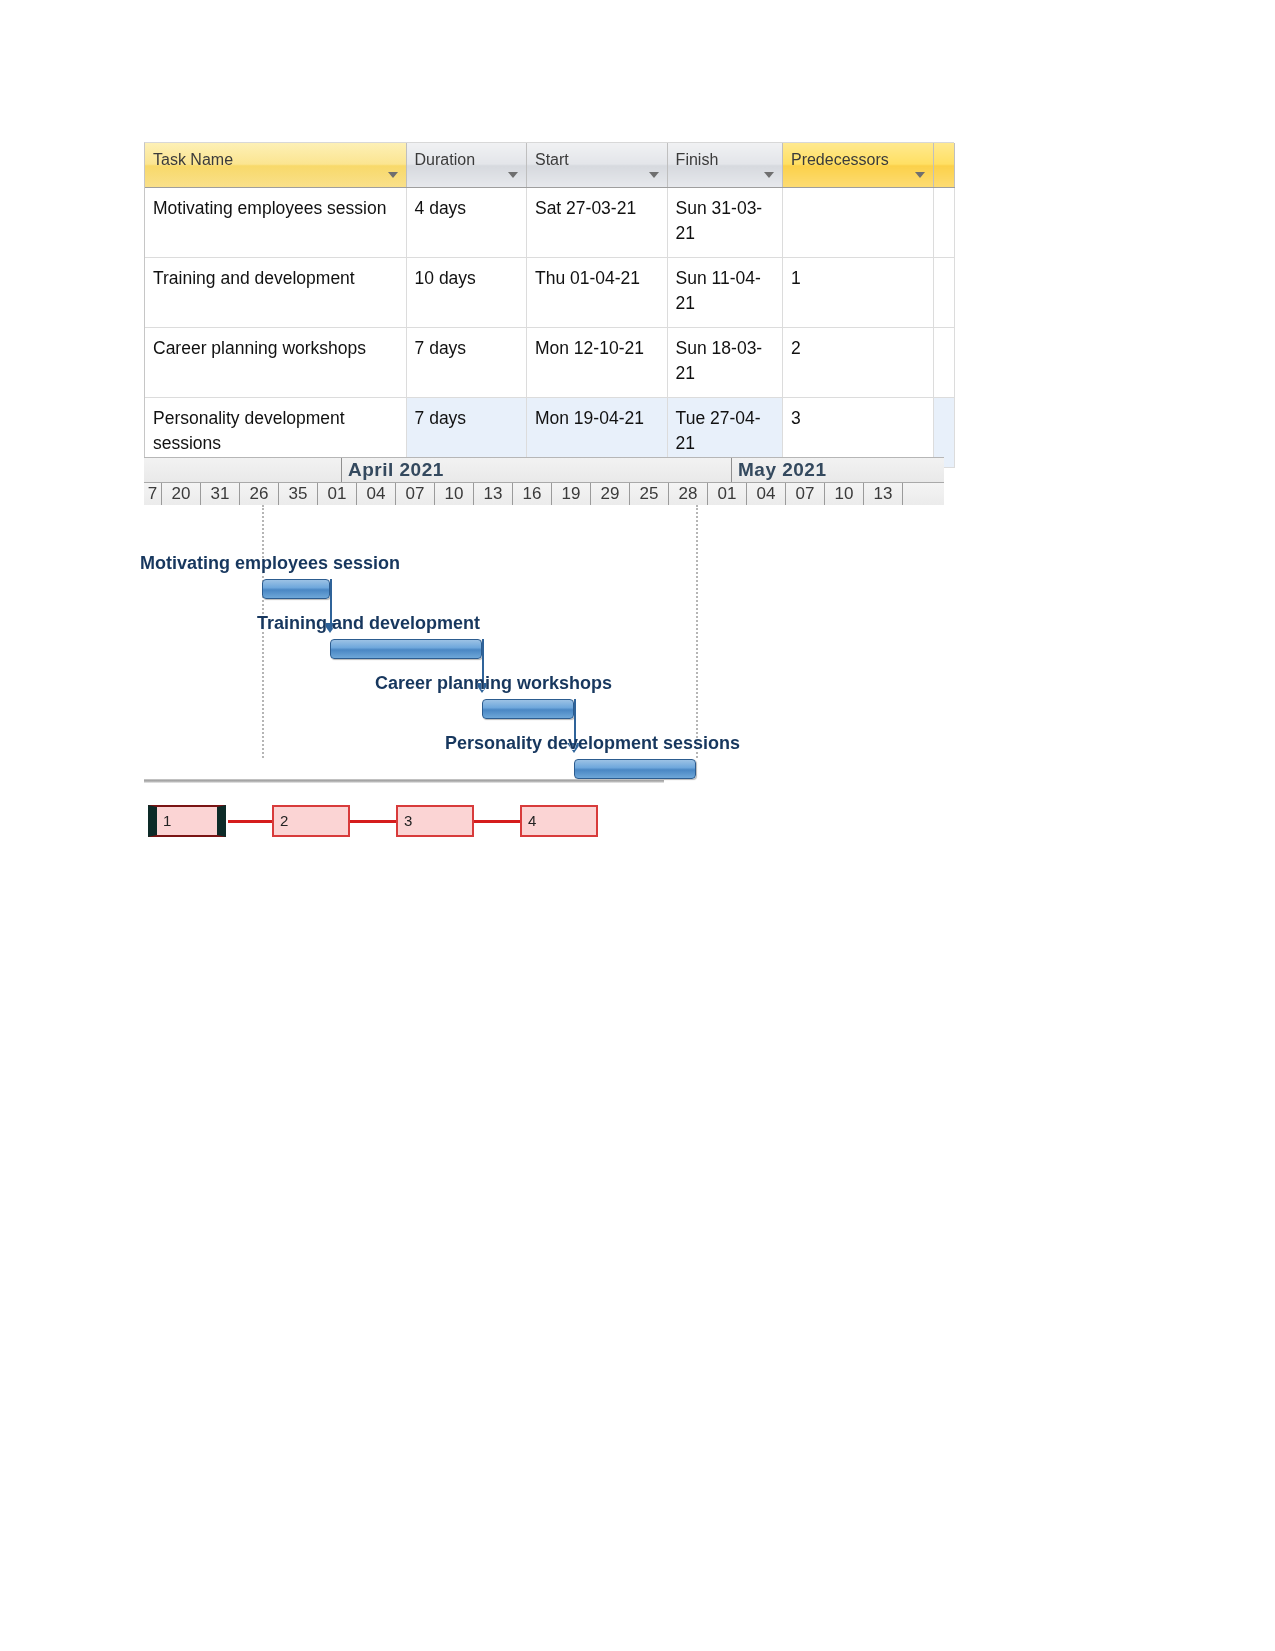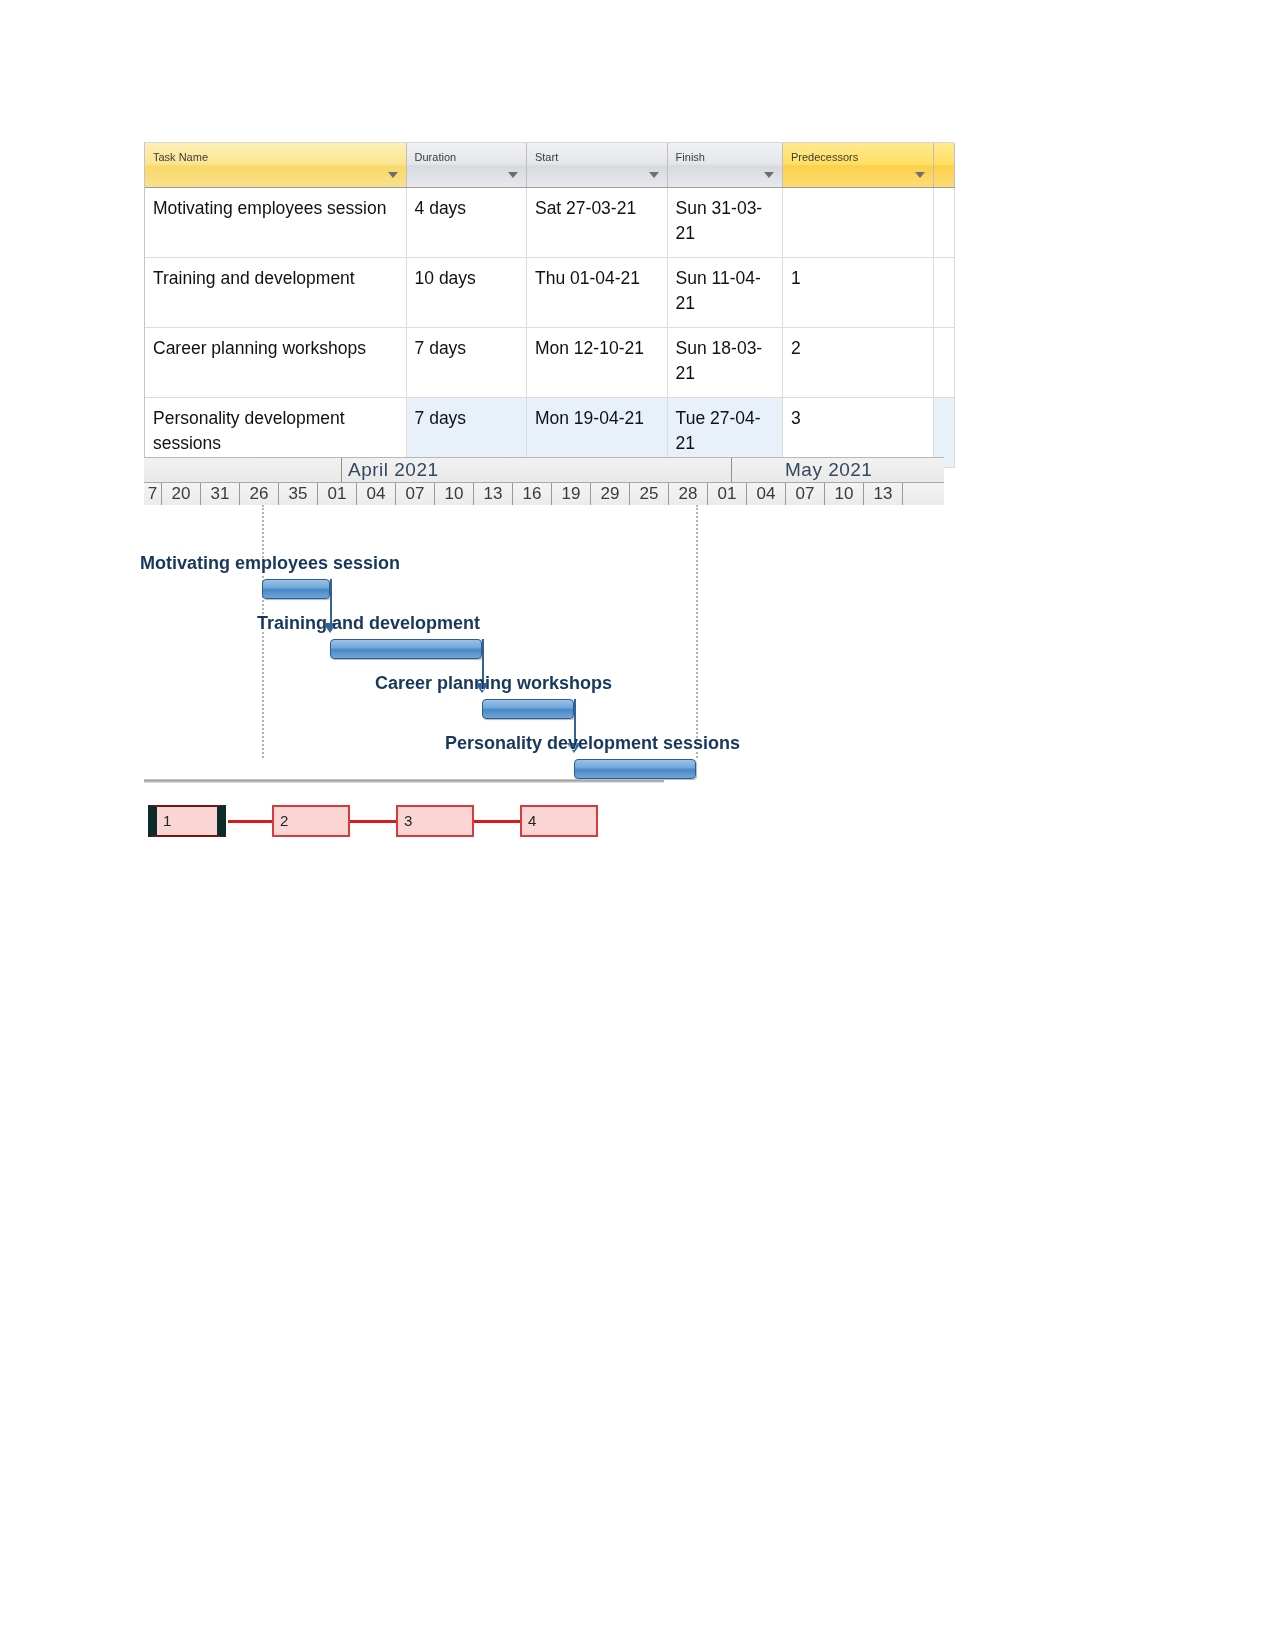--- a/index.html
+++ b/index.html
@@ -34,21 +34,21 @@
     color: #1a1a1a;
   }
   table.task-table th {
     font-weight: normal;
     text-align: left;
     vertical-align: top;
     padding: 8px 12px 6px 8px;
     height: 44px;
     box-sizing: border-box;
     position: relative;
-    font-size: 11px;
+    font-size: 16px;
     color: #3b3b3b;
     border-right: 1px solid #bfbfbf;
     border-bottom: 1px solid #9e9e9e;
     margin-left: 30px;
   }
   th.col-taskname {
     width: 258px;
     background: linear-gradient(180deg,#fdf0b6 0%,#fbe591 48%,#f8d96a 52%,#f9e08a 100%);
   }
   th.col-duration { width: 119px; background: linear-gradient(180deg,#f0f1f3 0%,#e3e5e9 48%,#d6d9de 52%,#e6e8ec 100%); text-decoration: underline; }
@@ -96,20 +96,21 @@
     height: 48px;
     border-top: 1px solid #b6b6b6;
     box-sizing: border-box;
   }
   .month-row {
     display: flex;
     height: 25px;
     background: linear-gradient(180deg,#f2f2f2 0%,#e9e9e9 100%);
     border-bottom: 1px solid #a9a9a9;
     box-sizing: border-box;
+    font-weight: bold;
   }
   .month-cell {
     font-size: 19px;
     color: #34495e;
     letter-spacing: 0.5px;
     padding-left: 6px;
     line-height: 24px;
     border-right: 1px solid #8f8f8f;
     box-sizing: border-box;
     overflow: hidden;
@@ -291,21 +292,21 @@
     </tbody>
   </table>
 </div>
 
 <div class="gantt">
 
   <div class="gantt-header">
     <div class="month-row">
       <div class="month-cell blank" style="width:198px;flex:0 0 198px;"></div>
       <div class="month-cell" style="width:390px;flex:0 0 390px;">April 2021</div>
-      <div class="month-cell" style="width:212px;flex:0 0 212px;border-right:none;margin-left:47px;">May 2021</div>
+      <div class="month-cell" style="width:212px;flex:0 0 212px;border-right:none;">May 2021</div>
     </div>
     <div class="day-row">
       <div class="day-cell first">7</div>
       <div class="day-cell">20</div>
       <div class="day-cell">31</div>
       <div class="day-cell">26</div>
       <div class="day-cell">35</div>
       <div class="day-cell">01</div>
       <div class="day-cell">04</div>
       <div class="day-cell">07</div>

